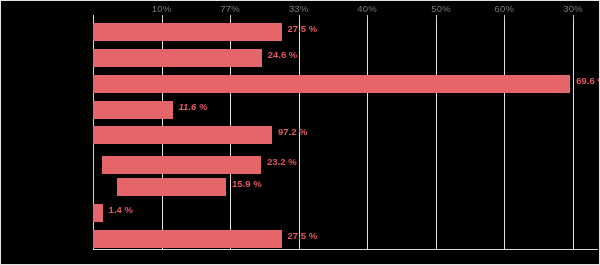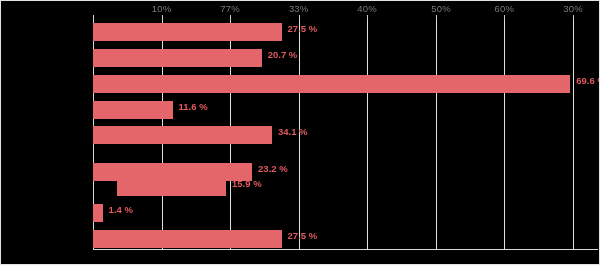--- a/index.html
+++ b/index.html
@@ -134,42 +134,42 @@
     <div id="rows">
         <div class="row" style="top: 0px; height: 25.8889px;">
           <div class="bar-wrap">
             <div class="bar" style="width: 188.571px; background: rgb(228, 101, 106);"></div>
             <div class="bar-value" style="color: rgb(224, 90, 96);">27.5 %</div>
           </div>
         </div>
         <div class="row" style="top: 25.8889px; height: 25.8889px;">
           <div class="bar-wrap">
             <div class="bar" style="width: 168.686px; background: rgb(228, 101, 106);"></div>
-            <div class="bar-value" style="color: rgb(224, 90, 96);">20.7 %</div>
+            <div class="bar-value" style="color: rgb(224, 90, 96);">24.6 %</div>
           </div>
         </div>
         <div class="row" style="top: 51.7778px; height: 25.8889px;">
           <div class="bar-wrap">
             <div class="bar" style="width: 477.257px; background: rgb(228, 101, 106);"></div>
             <div class="bar-value" style="color: rgb(224, 90, 96);">69.6 %</div>
           </div>
         </div>
-        <div class="row" style="top: 77.6667px; height: 25.8889px;">
+        <div class="row" style="top: 77.6667px; height: 25.8889px; font-style: italic;">
           <div class="bar-wrap">
             <div class="bar" style="width: 79.5429px; background: rgb(228, 101, 106);"></div>
             <div class="bar-value" style="color: rgb(224, 90, 96);">11.6 %</div>
           </div>
         </div>
         <div class="row" style="top: 103.556px; height: 25.8889px;">
           <div class="bar-wrap">
             <div class="bar" style="width: 178.971px; background: rgb(228, 101, 106);"></div>
-            <div class="bar-value" style="color: rgb(224, 90, 96);">34.1 %</div>
+            <div class="bar-value" style="color: rgb(224, 90, 96);">97.2 %</div>
           </div>
         </div>
-        <div class="row" style="top: 140px; height: 25.8889px;">
+        <div class="row" style="top: 133px; height: 25.8889px; margin-left: 9px;">
           <div class="bar-wrap">
             <div class="bar" style="width: 159.086px; background: rgb(228, 101, 106);"></div>
             <div class="bar-value" style="color: rgb(224, 90, 96);">23.2 %</div>
           </div>
         </div>
         <div class="row" style="top: 155.333px; height: 25.8889px; margin-left: 24px;">
           <div class="bar-wrap">
             <div class="bar" style="width: 109.029px; background: rgb(228, 101, 106);"></div>
             <div class="bar-value" style="color: rgb(224, 90, 96);">15.9 %</div>
           </div>

